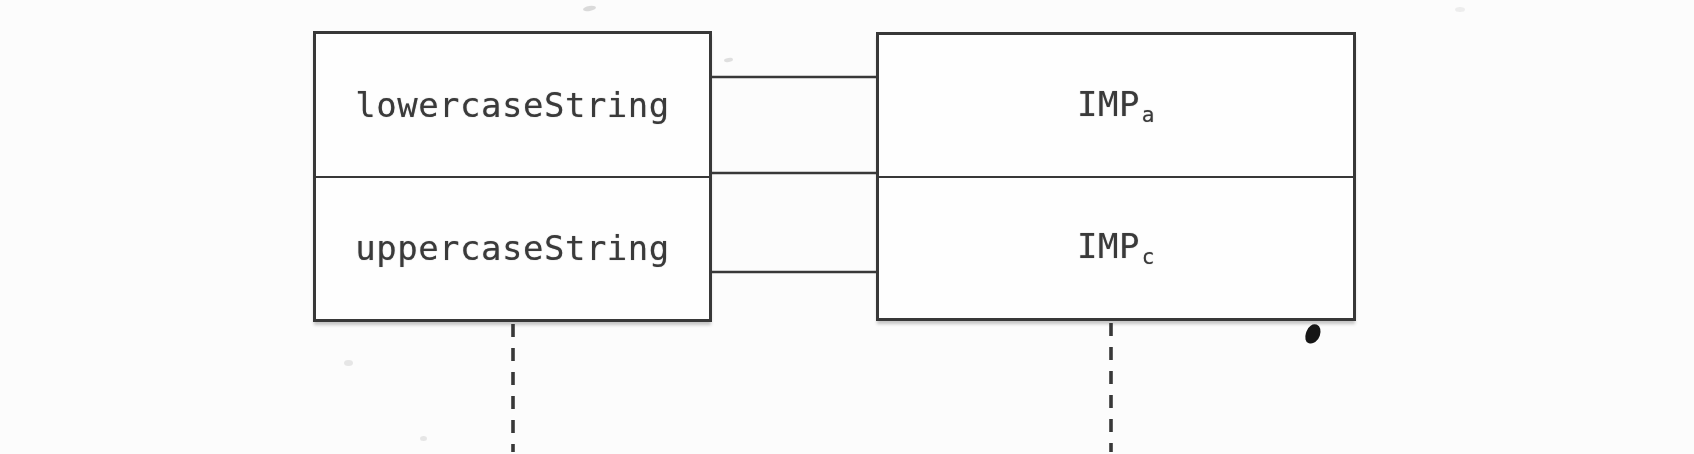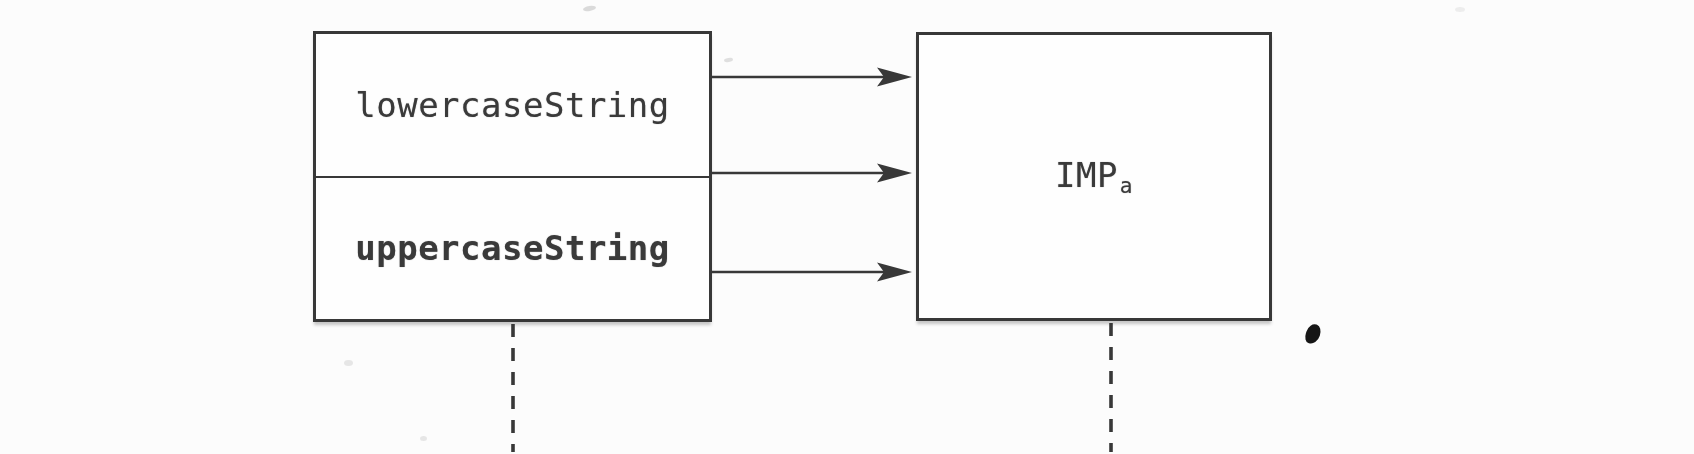--- a/index.html
+++ b/index.html
@@ -22,33 +22,33 @@
   }
   .box {
     position: absolute;
     display: flex;
     flex-direction: column;
     background: #fefefe;
     border: 3px solid var(--line);
     box-shadow: 0 4px 3px -1px rgba(70,70,70,0.30);
   }
   .box-selectors { left: 313px; top: 31px; width: 399px; height: 291px; justify-content: flex-end; }
-  .box-imps      { left: 916px; top: 32px; width: 356px; height: 289px; }
+  .box-imps      { left: 876px; top: 32px; width: 480px; height: 289px; }
   .row {
     flex: 1 1 0;
     display: flex;
     align-items: center;
     justify-content: center;
     color: var(--text);
     font-size: 34px;
     letter-spacing: 0.5px;
     text-shadow: 0 0 1px rgba(70,70,70,0.55);
     white-space: nowrap;
   }
-  .row + .row { border-top: 2.5px solid var(--line); font-weight: bold; }
+  .row + .row { border-top: 2.5px solid var(--line); }
   .imp-sub {
     font-size: 0.62em;
     vertical-align: -0.28em;
     margin-left: 2px;
   }
   .layer { position: absolute; color: var(--line); }
   .arrows-layer { left: 712px; top: 31px; width: 200px; height: 290px; }
   .dash-layer-left  { left: 498px; top: 322px; width: 30px; height: 132px; }
   .dash-layer-right { left: 1096px; top: 321px; width: 30px; height: 133px; }
   .ink-mark {
@@ -98,20 +98,23 @@
     <g>
       <line x1="0" y1="241" x2="172" y2="241" stroke="currentColor" stroke-width="2.6"></line>
       <polygon points="165,231.5 200,241 165,250.5 172,241" fill="currentColor"></polygon>
     </g>
   </svg>
 
   <div class="box box-imps">
     <div class="row">
       <span><span>IMP</span><span class="imp-sub">a</span></span>
     </div>
+    <div class="row">
+      <span><span>IMP</span><span class="imp-sub">c</span></span>
+    </div>
   </div>
 
   <svg class="layer dash-layer-left" viewBox="0 0 30 132" width="30" height="132" xmlns="http://www.w3.org/2000/svg">
     <line x1="15" y1="2" x2="15" y2="130" stroke="currentColor" stroke-width="3.6" stroke-dasharray="13 11"></line>
   </svg>
 
   <svg class="layer dash-layer-right" viewBox="0 0 30 133" width="30" height="133" xmlns="http://www.w3.org/2000/svg">
     <line x1="15" y1="2" x2="15" y2="131" stroke="currentColor" stroke-width="3.6" stroke-dasharray="13 11"></line>
   </svg>
 

